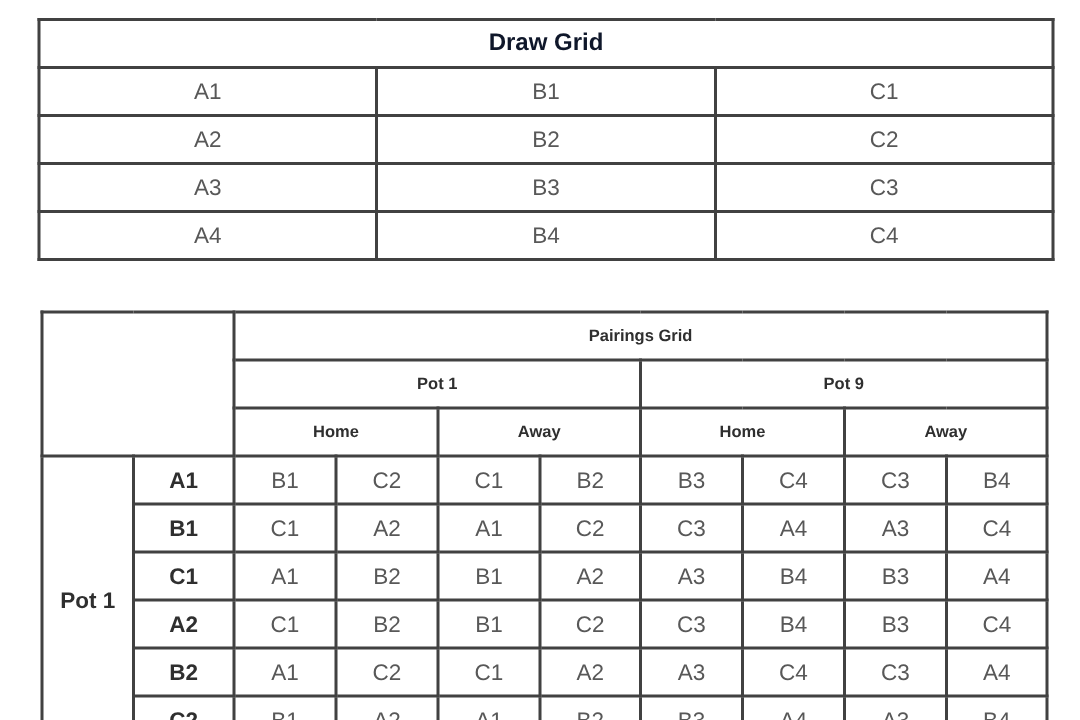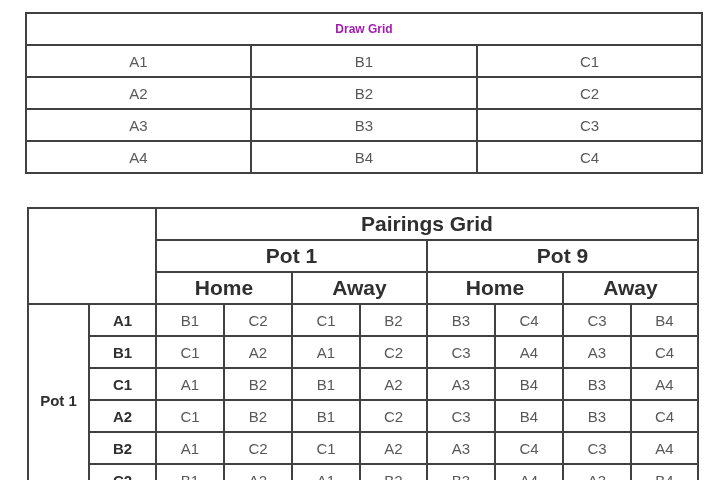--- a/index.html
+++ b/index.html
@@ -28,39 +28,39 @@
   }
   
   .draw-grid {
     position: absolute;
     left: 25px;
     top: 12px;
     width: 676px;
   }
   .draw-grid tr { height: 32px; }
   .draw-grid th {
-    font-size: 12px;
+    font-size: 16px;
     font-weight: bold;
-    color: #a21caf;
+    color: #0f172a;
   }
   .draw-grid td {
     font-size: 15px;
     font-weight: normal;
     color: #585858;
   }
   
   .pairings-grid {
     position: absolute;
     left: 27px;
     top: 207px;
     width: 670px;
   }
   .pairings-grid tr { height: 32px; }
   .pairings-grid th {
-    font-size: 21px;
+    font-size: 11px;
     font-weight: bold;
     color: #2f2f2f;
   }
   .pairings-grid td {
     font-size: 15px;
     font-weight: normal;
     color: #585858;
   }
   .pairings-grid th.row-label,
   .pairings-grid th.pot-label {

